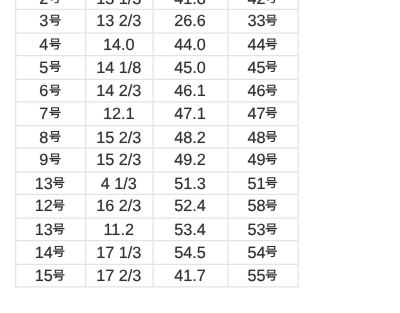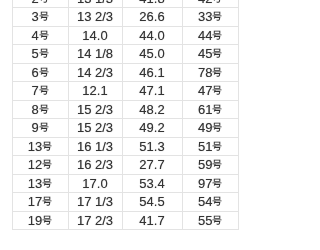--- a/index.html
+++ b/index.html
@@ -151,21 +151,21 @@
           <tr>
             <td><span class="cell-text">
                 <span>6</span>
                 <svg class="kanji-hao" viewBox="0 0 1000 1000">
                   <use href="#kanji-hao"></use>
                 </svg>
               </span></td>
             <td><span class="cell-text">14 2/3</span></td>
             <td><span class="cell-text">46.1</span></td>
             <td><span class="cell-text">
-                <span>78</span>
+                <span>46</span>
                 <svg class="kanji-hao" viewBox="0 0 1000 1000">
                   <use href="#kanji-hao"></use>
                 </svg>
               </span></td>
           </tr>
           <tr>
             <td><span class="cell-text">
                 <span>7</span>
                 <svg class="kanji-hao" viewBox="0 0 1000 1000">
                   <use href="#kanji-hao"></use>
@@ -183,21 +183,21 @@
           <tr>
             <td><span class="cell-text">
                 <span>8</span>
                 <svg class="kanji-hao" viewBox="0 0 1000 1000">
                   <use href="#kanji-hao"></use>
                 </svg>
               </span></td>
             <td><span class="cell-text">15 2/3</span></td>
             <td><span class="cell-text">48.2</span></td>
             <td><span class="cell-text">
-                <span>61</span>
+                <span>48</span>
                 <svg class="kanji-hao" viewBox="0 0 1000 1000">
                   <use href="#kanji-hao"></use>
                 </svg>
               </span></td>
           </tr>
           <tr>
             <td><span class="cell-text">
                 <span>9</span>
                 <svg class="kanji-hao" viewBox="0 0 1000 1000">
                   <use href="#kanji-hao"></use>
@@ -212,80 +212,80 @@
                 </svg>
               </span></td>
           </tr>
           <tr>
             <td><span class="cell-text">
                 <span>13</span>
                 <svg class="kanji-hao" viewBox="0 0 1000 1000">
                   <use href="#kanji-hao"></use>
                 </svg>
               </span></td>
-            <td><span class="cell-text">16 1/3</span></td>
+            <td><span class="cell-text">4 1/3</span></td>
             <td><span class="cell-text">51.3</span></td>
             <td><span class="cell-text">
                 <span>51</span>
                 <svg class="kanji-hao" viewBox="0 0 1000 1000">
                   <use href="#kanji-hao"></use>
                 </svg>
               </span></td>
           </tr>
           <tr>
             <td><span class="cell-text">
                 <span>12</span>
                 <svg class="kanji-hao" viewBox="0 0 1000 1000">
                   <use href="#kanji-hao"></use>
                 </svg>
               </span></td>
             <td><span class="cell-text">16 2/3</span></td>
-            <td><span class="cell-text">27.7</span></td>
-            <td><span class="cell-text">
-                <span>59</span>
+            <td><span class="cell-text">52.4</span></td>
+            <td><span class="cell-text">
+                <span>58</span>
                 <svg class="kanji-hao" viewBox="0 0 1000 1000">
                   <use href="#kanji-hao"></use>
                 </svg>
               </span></td>
           </tr>
           <tr>
             <td><span class="cell-text">
                 <span>13</span>
                 <svg class="kanji-hao" viewBox="0 0 1000 1000">
                   <use href="#kanji-hao"></use>
                 </svg>
               </span></td>
-            <td><span class="cell-text">17.0</span></td>
+            <td><span class="cell-text">11.2</span></td>
             <td><span class="cell-text">53.4</span></td>
             <td><span class="cell-text">
-                <span>97</span>
-                <svg class="kanji-hao" viewBox="0 0 1000 1000">
-                  <use href="#kanji-hao"></use>
-                </svg>
-              </span></td>
-          </tr>
-          <tr>
-            <td><span class="cell-text">
-                <span>17</span>
+                <span>53</span>
+                <svg class="kanji-hao" viewBox="0 0 1000 1000">
+                  <use href="#kanji-hao"></use>
+                </svg>
+              </span></td>
+          </tr>
+          <tr>
+            <td><span class="cell-text">
+                <span>14</span>
                 <svg class="kanji-hao" viewBox="0 0 1000 1000">
                   <use href="#kanji-hao"></use>
                 </svg>
               </span></td>
             <td><span class="cell-text">17 1/3</span></td>
             <td><span class="cell-text">54.5</span></td>
             <td><span class="cell-text">
                 <span>54</span>
                 <svg class="kanji-hao" viewBox="0 0 1000 1000">
                   <use href="#kanji-hao"></use>
                 </svg>
               </span></td>
           </tr>
           <tr>
             <td><span class="cell-text">
-                <span>19</span>
+                <span>15</span>
                 <svg class="kanji-hao" viewBox="0 0 1000 1000">
                   <use href="#kanji-hao"></use>
                 </svg>
               </span></td>
             <td><span class="cell-text">17 2/3</span></td>
             <td><span class="cell-text">41.7</span></td>
             <td><span class="cell-text">
                 <span>55</span>
                 <svg class="kanji-hao" viewBox="0 0 1000 1000">
                   <use href="#kanji-hao"></use>

